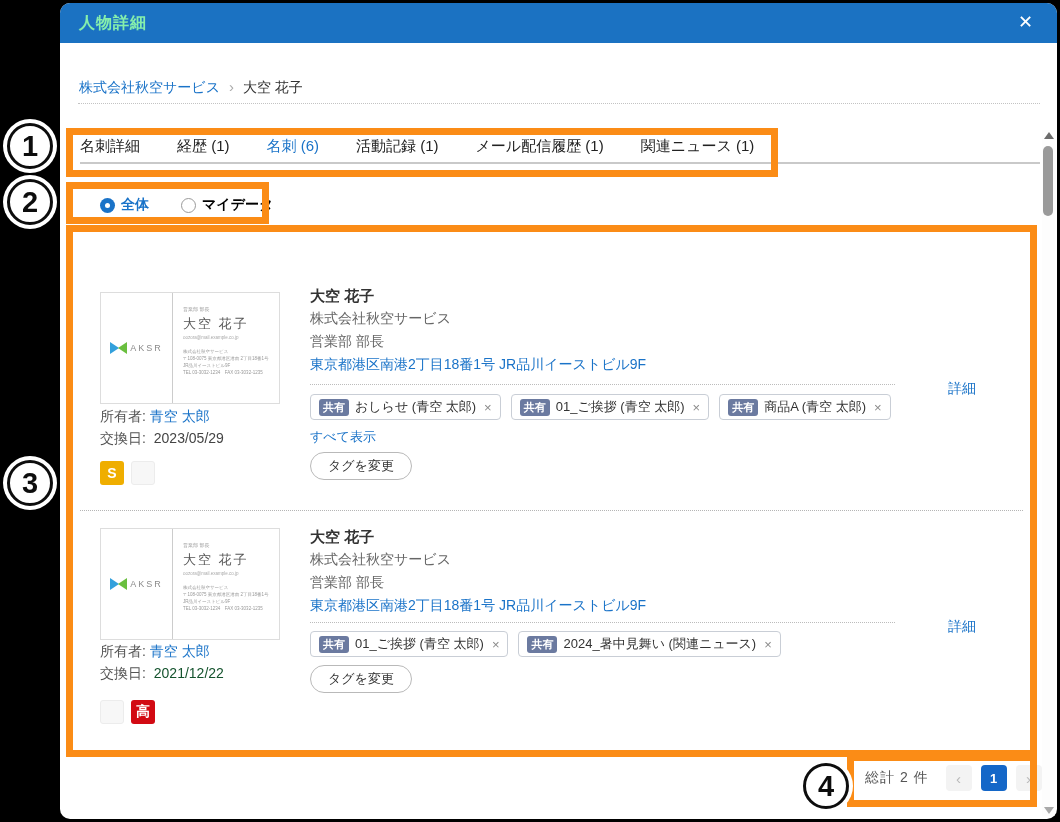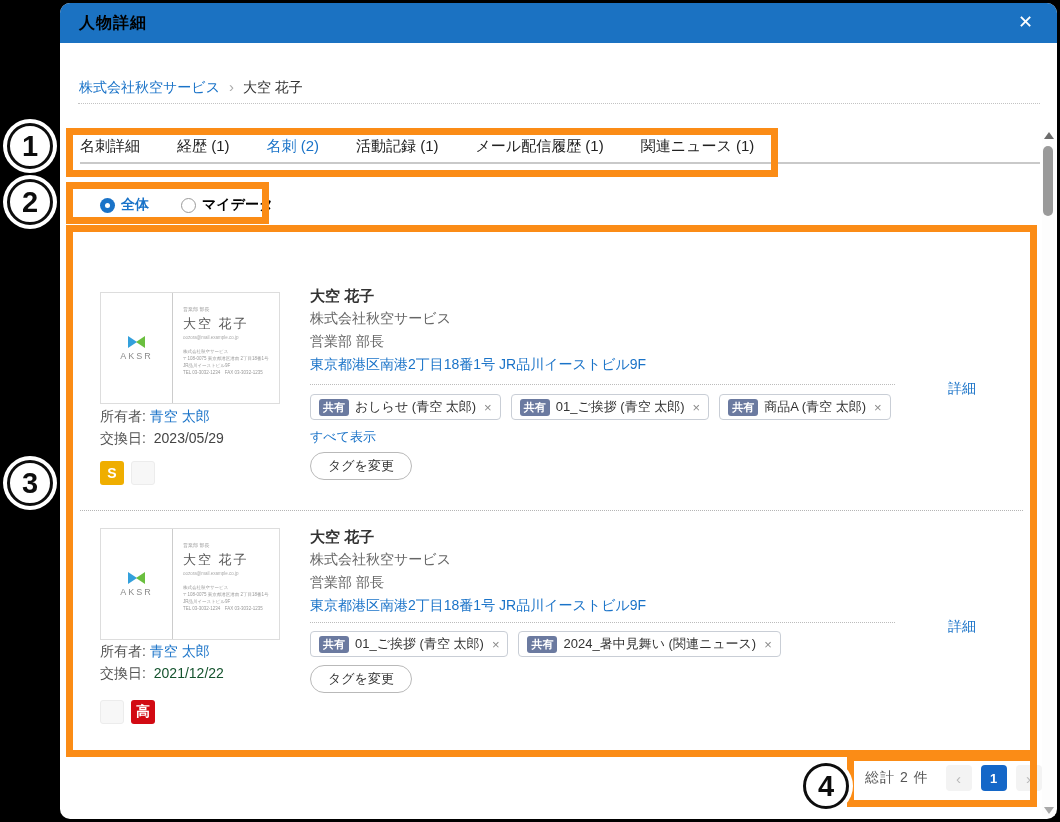--- a/index.html
+++ b/index.html
@@ -4,21 +4,21 @@
 <style>
   * { margin:0; padding:0; box-sizing:border-box; }
   html,body { width:1060px; height:822px; background:#000; overflow:hidden;
     font-family:"Liberation Sans","DejaVu Sans",sans-serif; }
 
   .modal { position:absolute; left:60px; top:3px; width:997px; height:816px;
     background:#fff; border-radius:10px; overflow:hidden; }
 
   
   .hdr { position:absolute; left:0; top:0; width:100%; height:40px; background:#1b72c2; }
-  .hdr-title { position:absolute; left:19px; top:10px; color:#000000; font-size:16px; font-weight:bold; letter-spacing:1px; }
+  .hdr-title { position:absolute; left:19px; top:10px; color:#86efac; font-size:16px; font-weight:bold; letter-spacing:1px; }
   .hdr-close { position:absolute; right:24px; top:8px; color:#fff; font-size:18px; font-weight:bold; cursor:pointer; }
 
   
   .crumb { position:absolute; left:19px; top:75px; font-size:14px; }
   .crumb a, .lnk { color:#1a73c8; text-decoration:none; cursor:pointer; }
   .crumb-sep { color:#aaa; margin:0 9px; font-size:15px; }
   .crumb-cur { color:#333; }
   .crumb-line { position:absolute; left:18px; top:100px; width:962px; border-top:1px dotted #c3c3c3; }
 
   
@@ -44,21 +44,21 @@
   .th3 { flex:1; border-left:1px solid #ccd8e2; }
 
   
   .row { position:absolute; left:20px; width:943px; }
   .row1 { top:268px; height:239px; }
   .row2 { top:507px; height:233px; }
   .rowsep { position:absolute; left:20px; top:507px; width:943px; border-top:1px dotted #b5b5b5; }
 
   
   .bcard { position:absolute; left:20px; width:180px; height:112px; background:#fff; border:1px solid #ddd; display:flex; }
-  .bcard-left { width:72px; display:flex; flex-direction:column; align-items:center; justify-content:center; gap:3px; border-right:1px solid #ccc;text-align:center; }
+  .bcard-left { width:72px; display:flex; flex-direction:row; align-items:center; justify-content:center; gap:3px; border-right:1px solid #ccc;text-align:center; }
   .bowtie { display:flex; align-items:center; }
   .tri-r { width:0; height:0; border-top:6px solid transparent; border-bottom:6px solid transparent; border-left:9px solid #33a0dc; }
   .tri-l { width:0; height:0; border-top:6px solid transparent; border-bottom:6px solid transparent; border-right:9px solid #6abf3f; margin-left:-1px; }
   .bcard-logo-txt { font-size:9px; color:#8a8a8a; letter-spacing:2px; }
   .bcard-right { flex:1; padding:13px 6px 0 10px; overflow:hidden; }
   .bc-dept { font-size:5px; color:#999; }
   .bc-name { font-size:13px; color:#555; margin:3px 0 2px; letter-spacing:2px; }
   .bc-mail { font-size:4.5px; color:#aaa; margin-bottom:8px; }
   .bc-sm { font-size:4.5px; color:#999; line-height:7px; white-space:nowrap; }
 
@@ -130,21 +130,21 @@
   </div>
 
   <div class="crumb">
     <a>株式会社秋空サービス</a><span class="crumb-sep">›</span><span class="crumb-cur">大空 花子</span>
   </div>
   <div class="crumb-line"></div>
 
   <div class="tabs">
     <span class="tab">名刺詳細</span>
     <span class="tab">経歴 (1)</span>
-    <span class="tab active">名刺 (2)</span>
+    <span class="tab active">名刺 (6)</span>
     <span class="tab">活動記録 (1)</span>
     <span class="tab">メール配信履歴 (1)</span>
     <span class="tab">関連ニュース (1)</span>
   </div>
   <div class="tabs-line"></div>
 
   <div class="filter">
     <span class="filter-item">
       <span class="radio on"></span>
       <span class="lbl-on">全体</span>

